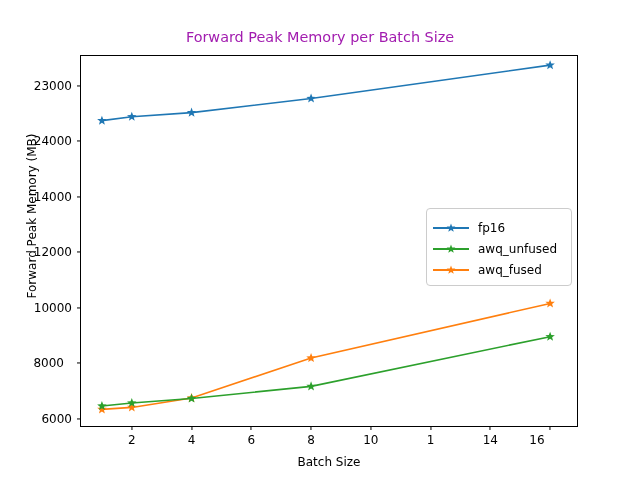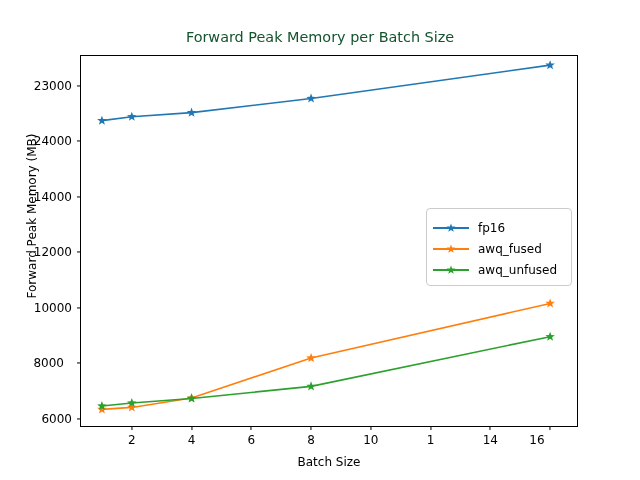--- a/index.html
+++ b/index.html
@@ -7,21 +7,21 @@
     width:640px;height:480px;
     background:#ffffff;
     font-family:"DejaVu Sans", sans-serif;
     color:#000000;
     overflow:hidden;
     position:relative;
   }
   #figure{position:absolute;left:0;top:0;width:640px;height:480px;}
   #chart-title{
     position:absolute;left:0;top:29px;width:640px;
-    text-align:center;font-size:14.4px;color:#14532d;
+    text-align:center;font-size:14.4px;color:#a21caf;
     letter-spacing:0px;
   }
   #ylabel{
     position:absolute;
     left:-98px;top:209px;
     width:260px;text-align:center;
     font-size:12px;
     transform:rotate(-90deg);
     transform-origin:center center;
   }
@@ -162,31 +162,31 @@
         <span class="legend-sample">
           <span class="legend-line" style="background: rgb(31, 119, 180);"></span>
           <svg class="legend-marker" viewBox="0 0 10 10">
             <polygon points="5.00,0.40 6.14,3.44 9.37,3.58 6.84,5.60 7.70,8.72 5.00,6.93 2.30,8.72 3.16,5.60 0.63,3.58 3.86,3.44" fill="#1f77b4"></polygon>
           </svg>
         </span>
         <span class="legend-label">fp16</span>
       </div>
       <div class="legend-row">
         <span class="legend-sample">
+          <span class="legend-line" style="background: rgb(44, 160, 44);"></span>
+          <svg class="legend-marker" viewBox="0 0 10 10">
+            <polygon points="5.00,0.40 6.14,3.44 9.37,3.58 6.84,5.60 7.70,8.72 5.00,6.93 2.30,8.72 3.16,5.60 0.63,3.58 3.86,3.44" fill="#2ca02c"></polygon>
+          </svg>
+        </span>
+        <span class="legend-label">awq_unfused</span>
+      </div>
+      <div class="legend-row">
+        <span class="legend-sample">
           <span class="legend-line" style="background: rgb(255, 127, 14);"></span>
           <svg class="legend-marker" viewBox="0 0 10 10">
             <polygon points="5.00,0.40 6.14,3.44 9.37,3.58 6.84,5.60 7.70,8.72 5.00,6.93 2.30,8.72 3.16,5.60 0.63,3.58 3.86,3.44" fill="#ff7f0e"></polygon>
           </svg>
         </span>
         <span class="legend-label">awq_fused</span>
       </div>
-      <div class="legend-row">
-        <span class="legend-sample">
-          <span class="legend-line" style="background: rgb(44, 160, 44);"></span>
-          <svg class="legend-marker" viewBox="0 0 10 10">
-            <polygon points="5.00,0.40 6.14,3.44 9.37,3.58 6.84,5.60 7.70,8.72 5.00,6.93 2.30,8.72 3.16,5.60 0.63,3.58 3.86,3.44" fill="#2ca02c"></polygon>
-          </svg>
-        </span>
-        <span class="legend-label">awq_unfused</span>
-      </div>
     </div>
 
 </div>
 
 </body></html>

